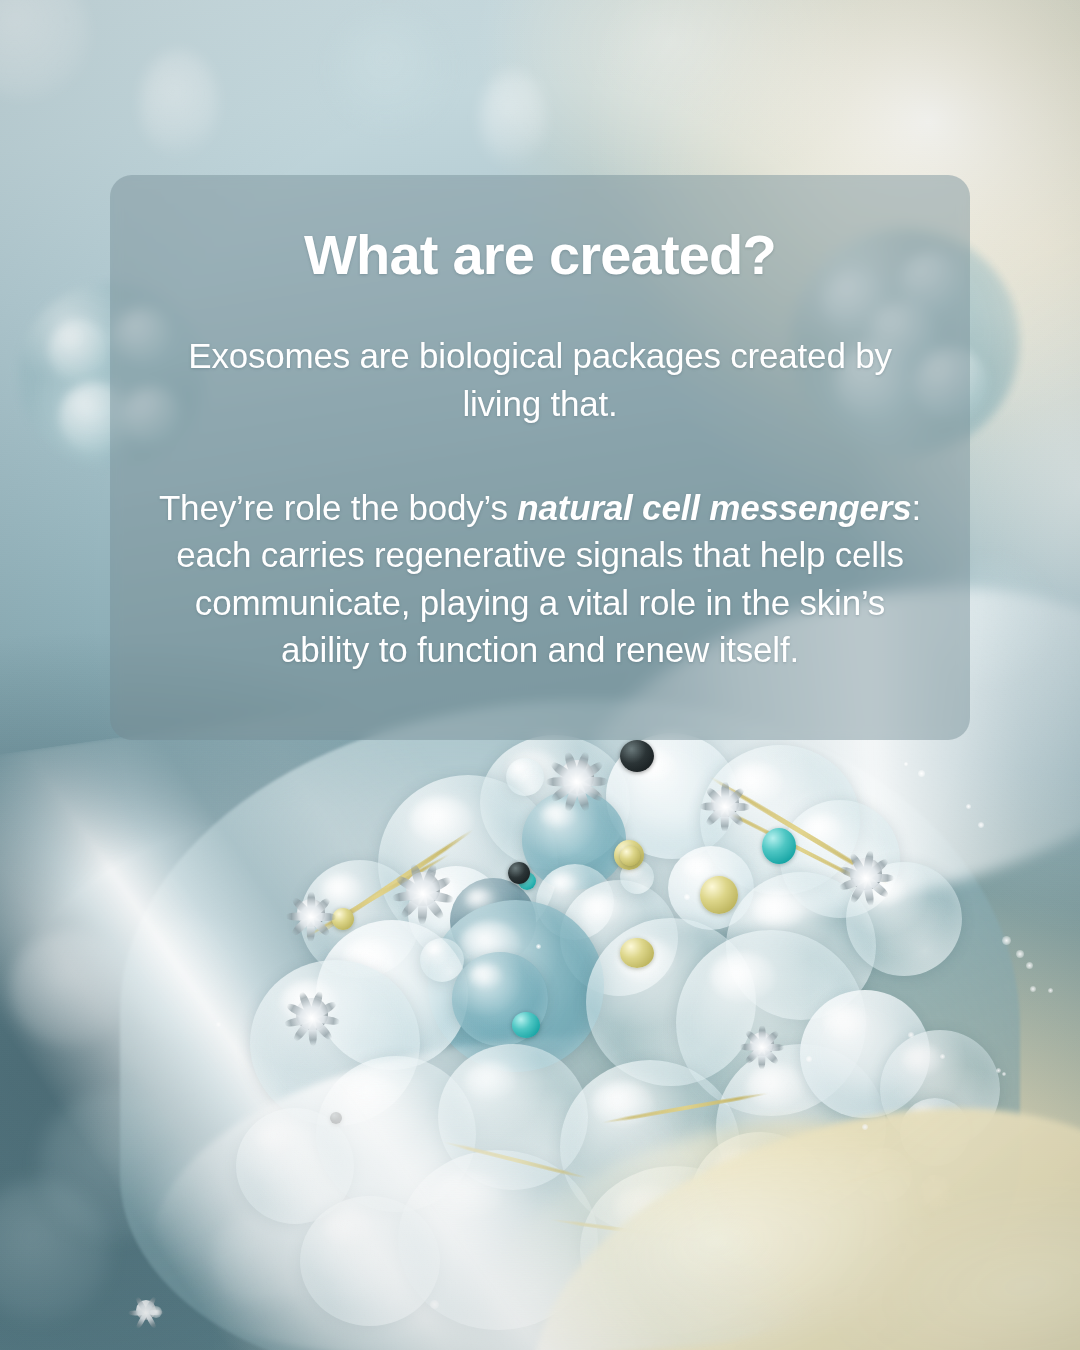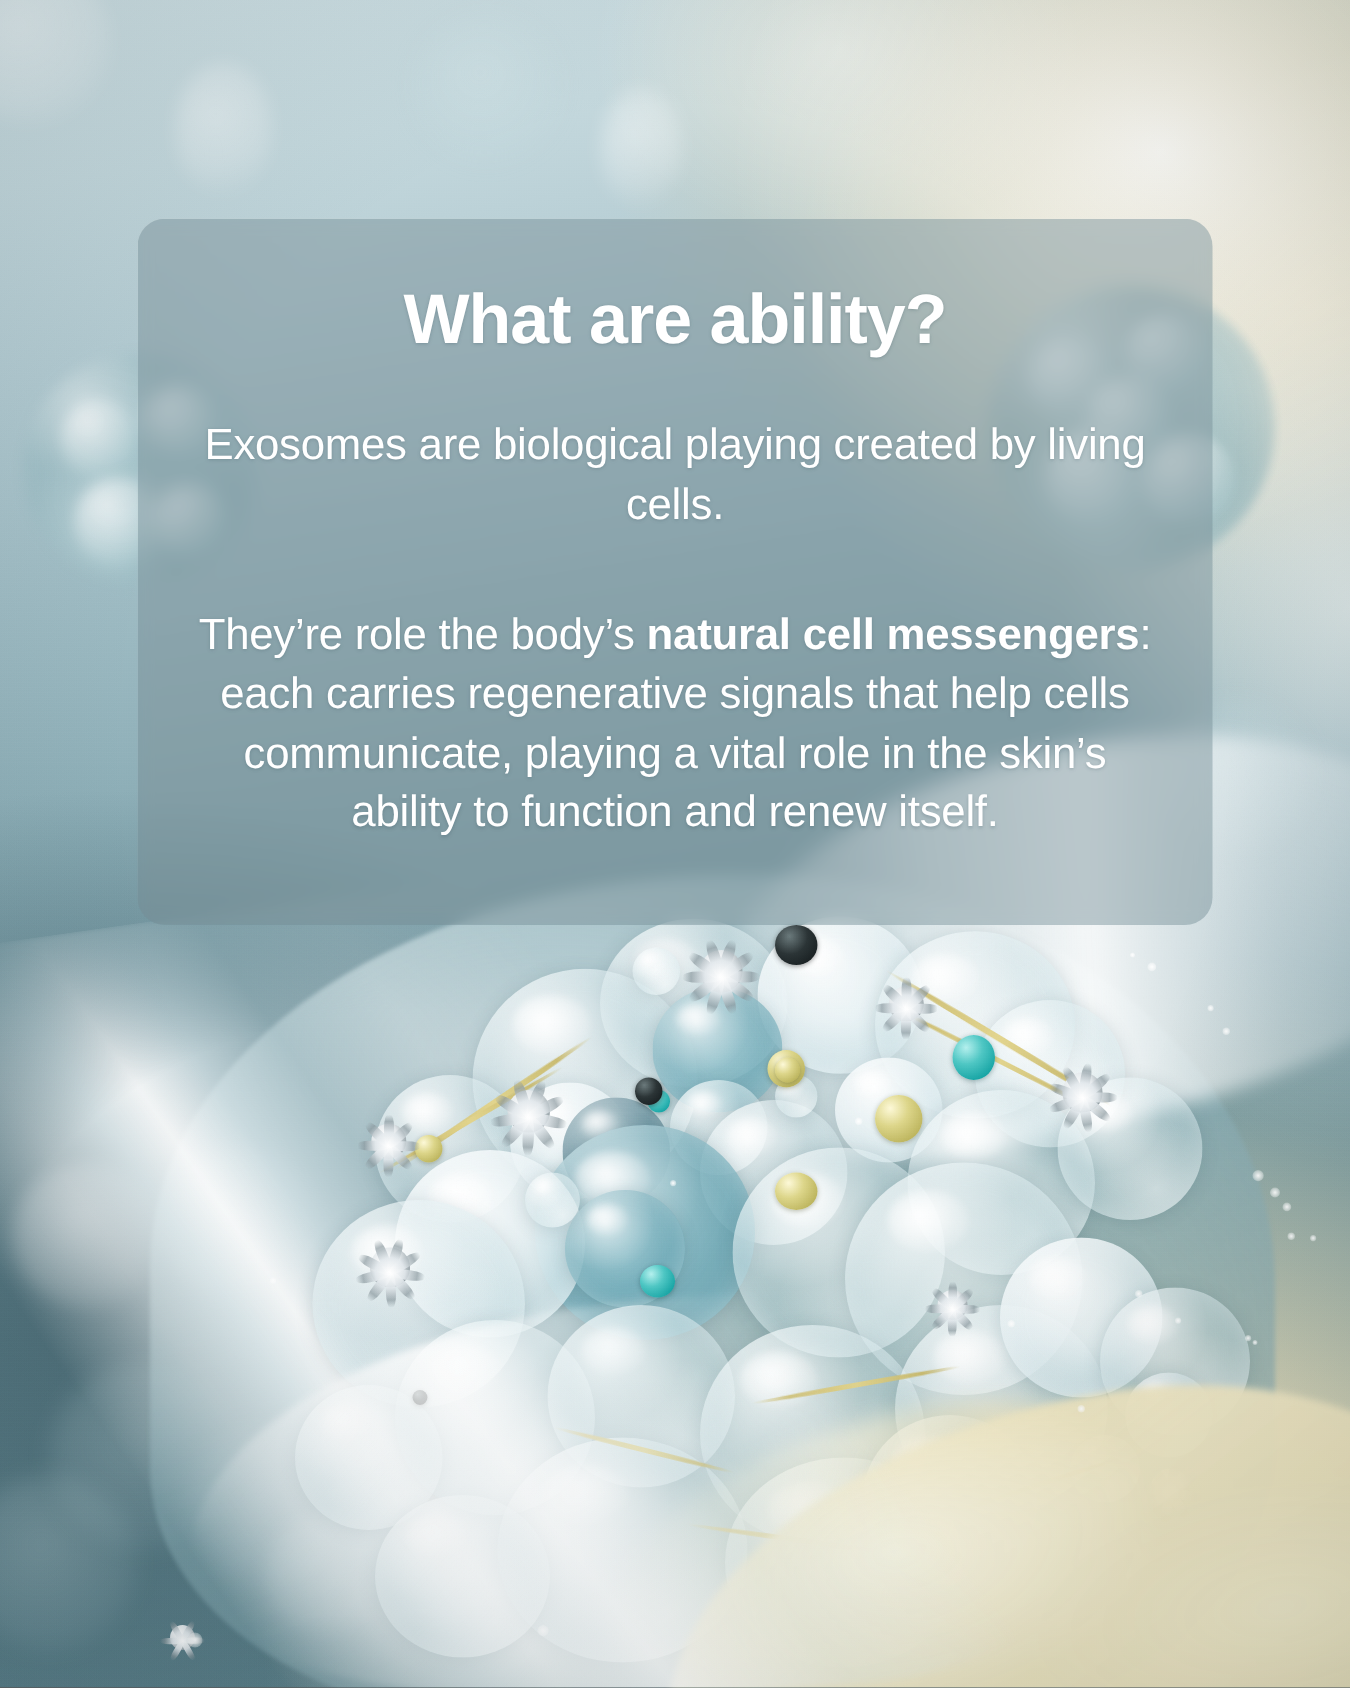--- a/index.html
+++ b/index.html
@@ -274,21 +274,21 @@
     font-size: 35px;
     line-height: 1.36;
     font-weight: 300;
     text-align: center;
     letter-spacing: -0.2px;
     text-shadow: 0 1px 3px rgba(50,75,85,0.26);
     width: 100%;
   }
   .card-body.para-1 { margin-top: 48px; }
   .card-body.para-2 { margin-top: 56px; }
-  .card-body b { font-weight: 700; }
+  .card-body b { font-weight: 700; font-style: italic; }
 </style>
 </head>
 <body>
 
 <div class="stage">
 
   <div class="bg-layer bg-base"></div>
   <div class="bg-layer bg-lightwash"></div>
 
   <div>
@@ -520,20 +520,20 @@
     <div class="speck" style="left:684px; top:894px;  width:6px;  height:6px;"></div>
     <div class="speck" style="left:536px; top:944px;  width:5px;  height:5px;"></div>
     <div class="speck" style="left:806px; top:1056px; width:6px;  height:6px;"></div>
     <div class="speck" style="left:904px; top:762px;  width:4px;  height:4px;"></div>
   </div>
 
   <div class="bg-layer bg-grain"></div>
   <div class="bg-layer bg-vignette"></div>
 
   <div class="text-card">
-    <h1 class="card-title">What are ability?</h1>
-
-    <p class="card-body para-1">Exosomes are biological playing created by living cells.</p>
+    <h1 class="card-title">What are created?</h1>
+
+    <p class="card-body para-1">Exosomes are biological packages created by living that.</p>
 
     <p class="card-body para-2"><span>They’re role the body’s </span><b>natural cell messengers</b><span>: each carries regenerative signals that help cells communicate, playing a vital role in the skin’s ability to function and renew itself.</span></p>
   </div>
 
 </div>
 
 </body></html>

